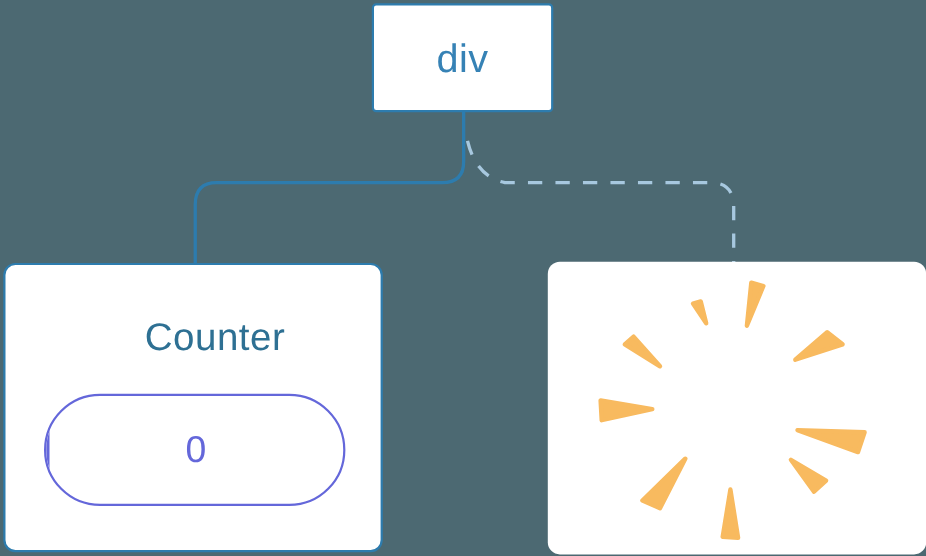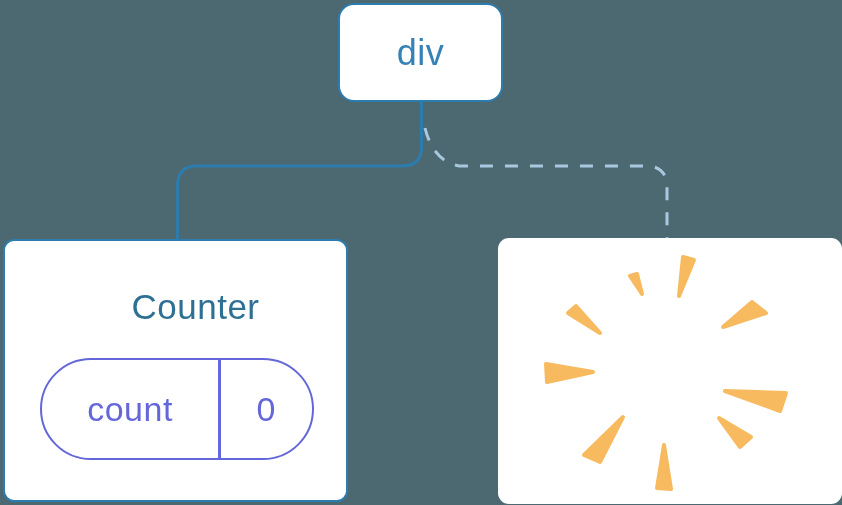--- a/index.html
+++ b/index.html
@@ -12,21 +12,21 @@
     position:relative;width:842px;height:505px;overflow:hidden;
     background:var(--background);
     font-family:"Liberation Sans","DejaVu Sans",sans-serif;
   }
   .connectors{position:absolute;left:0;top:0;width:842px;height:505px;}
   .link-solid{fill:none;stroke:var(--solid-link);stroke-width:3;stroke-linecap:round;}
   .link-dashed{fill:none;stroke:var(--dashed-link);stroke-width:3;stroke-dasharray:13 12;}
   .node{position:absolute;background:var(--node-fill);box-sizing:border-box;}
   .node-div{
     left:338px;top:3px;width:165px;height:99px;border:2.5px solid var(--node-border);
-    border-radius:16px;display:flex;align-items:center;justify-content:center;
+    border-radius:4px;display:flex;align-items:center;justify-content:center;
   }
   .node-div .node-label{font-size:36px;font-weight:500;color:var(--div-label);letter-spacing:.5px;}
   .node-counter{
     left:3px;top:239px;width:345px;height:263px;border:2.5px solid var(--node-border);
     border-radius:11px;
   }
   .counter-title{
     position:absolute;left:0;right:0;top:46px;text-align:center;
     font-size:35px;font-weight:500;color:var(--counter-label);letter-spacing:.5px;margin-left:40px;
   }
@@ -54,21 +54,20 @@
     <path class="link-dashed" d="M425,128 Q433,161 459,166 L646,166 Q667,166 667,188 L667,239"></path>
   </svg>
 
   <div class="node node-div">
     <span class="node-label">div</span>
   </div>
 
   <div class="node node-counter">
     <div class="counter-title">Counter</div>
     <div class="state-pill">
-      <span class="pill-cell pill-key">count</span>
       <span class="pill-divider"></span>
       <span class="pill-cell pill-value">0</span>
     </div>
   </div>
 
   <div class="node node-removed">
     <svg class="burst" viewBox="0 0 250 245" xmlns="http://www.w3.org/2000/svg">
       <polygon points="143,7 154,10 139,46"></polygon>
       <polygon points="90,26 97,24 102,44"></polygon>
       <polygon points="28,63 36,56 60,83"></polygon>

